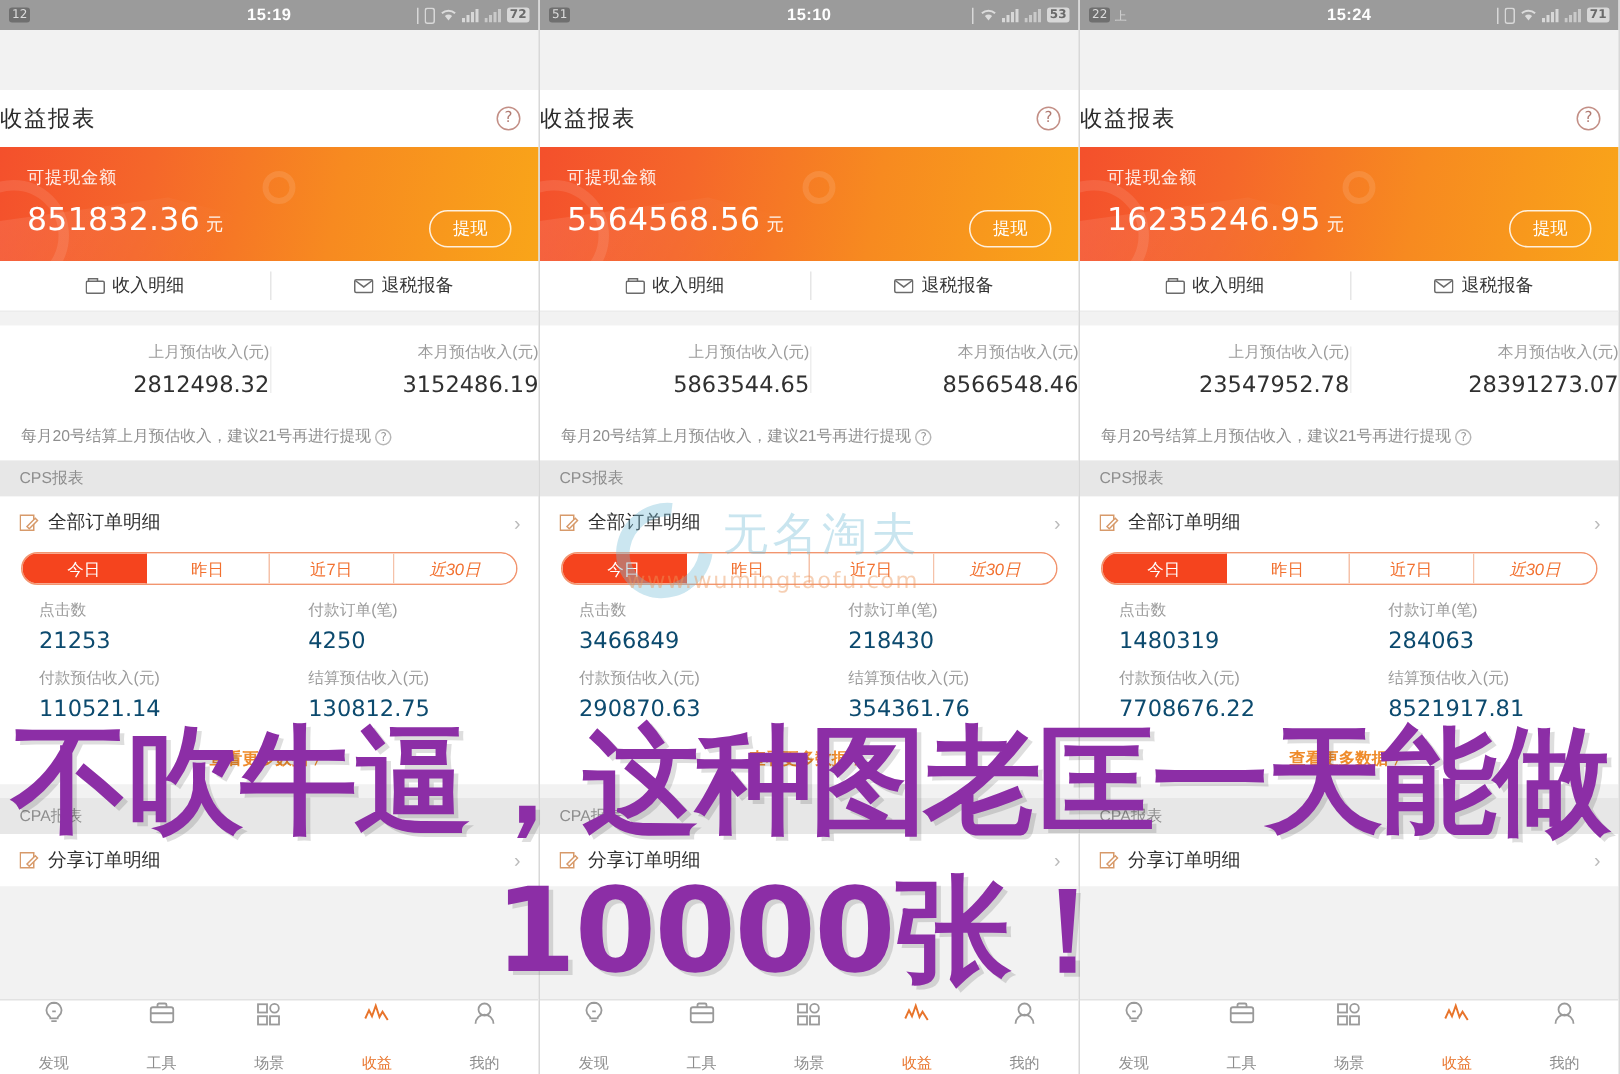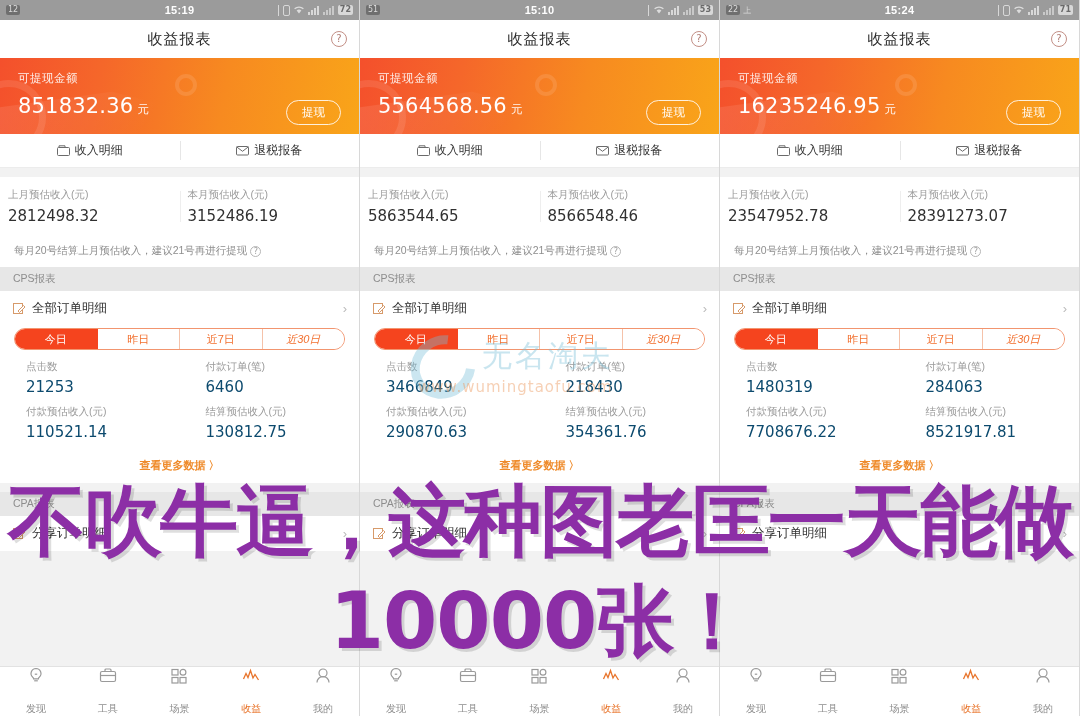--- a/index.html
+++ b/index.html
@@ -61,22 +61,22 @@
     background: #d8d8d8; color: #6a6a6a;
     font-size: 8px; line-height: 10px; font-weight: bold;
     border-radius: 2px; padding: 0 2px; min-width: 15px;
     text-align: center;
     font-family: "DejaVu Sans", sans-serif;
   }
 
   
   .navbar {
     height: 38px; background: #fff;
-    display: flex; align-items: center; justify-content: center;
-    position: relative; flex: 0 0 38px;
+    display: flex; align-items: center; justify-content: flex-start;
+    position: relative; flex: 0 0 38px; margin-top: 40px;
   }
   .nav-title { font-size: 15px; color: #2b2b2b; letter-spacing: 1px; }
   .help-btn {
     position: absolute; right: 12px; top: 50%;
     transform: translateY(-50%);
     width: 16px; height: 16px; border-radius: 50%;
     border: 1px solid #c38f86; color: #b07b72;
     font-size: 10px; line-height: 14px; text-align: center;
     font-family: "DejaVu Sans", sans-serif;
   }
@@ -143,21 +143,21 @@
     width: 1px; background: #e6e6e6;
   }
 
   .gap { height: 9px; background: #f2f2f2; flex: 0 0 9px; }
 
   
   .estblock {
     background: #fff; padding: 11px 0 11px 0; flex: 0 0 auto;
     display: flex;
   }
-  .estcell { flex: 1; padding-left: 8px; position: relative; }
+  .estcell { flex: 1; padding-left: 8px; position: relative; text-align: right; }
   .estcell + .estcell::before {
     content: ""; position: absolute; left: 0; top: 3px; bottom: 3px;
     width: 1px; background: #eee;
   }
   .est-label { font-size: 10.5px; color: #9b9b9b; }
   .est-value {
     font-size: 15px; color: #303030; margin-top: 5px;
     font-family: "DejaVu Sans", sans-serif;
   }
 
@@ -402,21 +402,21 @@
           <div class="seg-item">近30日</div>
         </div>
       </div>
       <div class="stats">
         <div class="stat">
           <div class="stat-label">点击数</div>
           <div class="stat-value">21253</div>
         </div>
         <div class="stat">
           <div class="stat-label">付款订单(笔)</div>
-          <div class="stat-value">6460</div>
+          <div class="stat-value">4250</div>
         </div>
         <div class="stat">
           <div class="stat-label">付款预估收入(元)</div>
           <div class="stat-value">110521.14</div>
         </div>
         <div class="stat">
           <div class="stat-label">结算预估收入(元)</div>
           <div class="stat-value">130812.75</div>
         </div>
       </div>

